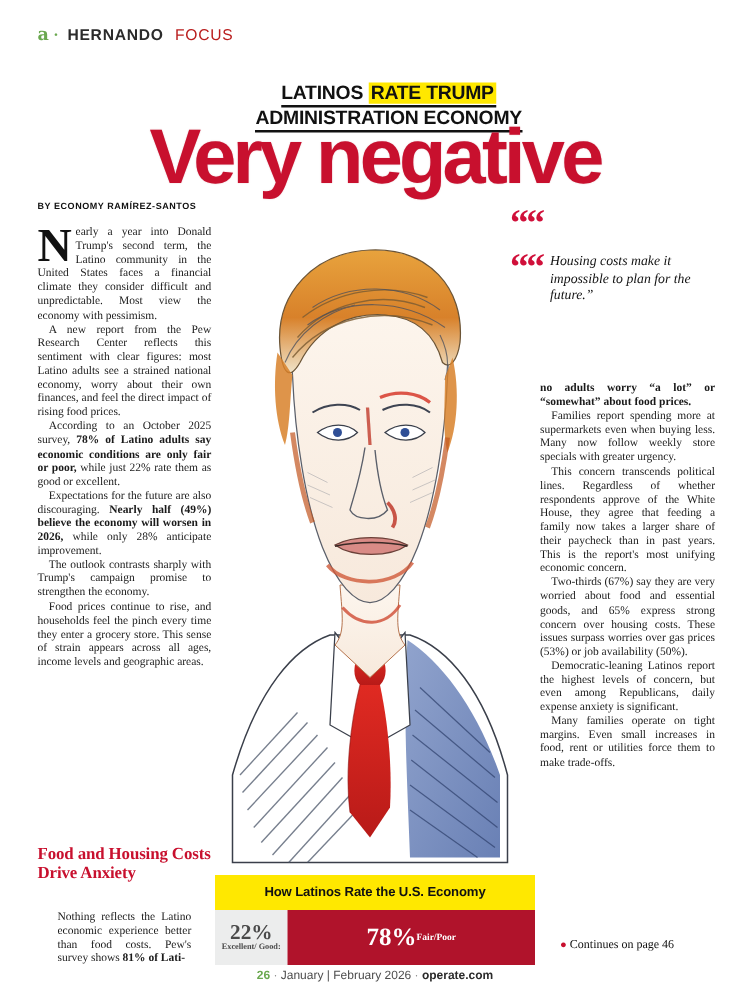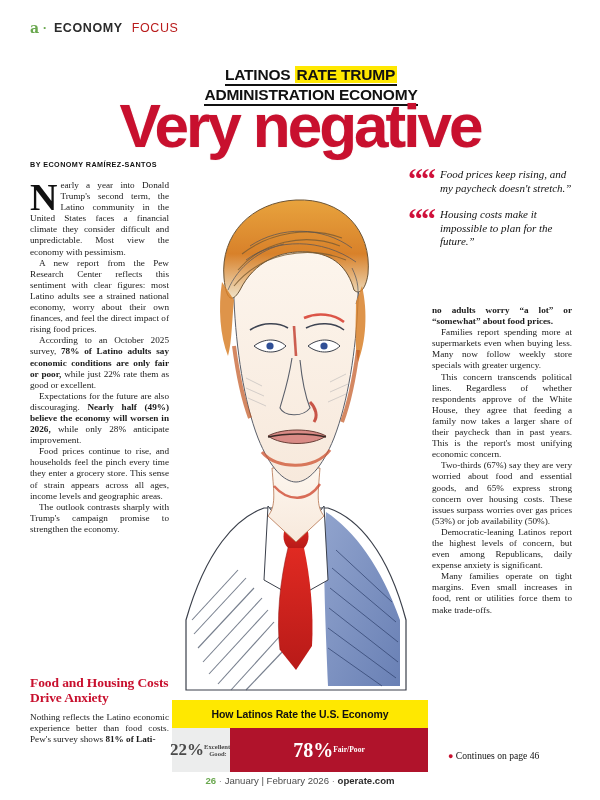--- a/index.html
+++ b/index.html
@@ -66,21 +66,21 @@
     font-size:38px;line-height:30px;padding:2px 3px 0 0;color:#111;
   }
 
   .subhead{
     position:absolute;left:30px;top:676px;width:145px;
     font-family:"Liberation Serif", serif;font-weight:bold;
     font-size:13.5px;line-height:14.5px;color:#c8102e;letter-spacing:-.1px;
   }
   .col-left-2{position:absolute;left:30px;top:712px;width:139px;
     font-size:9.2px;line-height:11.1px;text-align:justify;}
-  .col-left-2 p{margin:0;text-indent:0;}
+  .col-left-2 p{margin:16px;text-indent:0;}
 
   
   .quotes{position:absolute;left:408px;top:168px;width:170px;}
   .quote{display:flex;gap:6px;margin-bottom:13px;}
   .qmark{
     color:#d0103a;font-family:"Liberation Serif", serif;font-weight:bold;
     font-size:30px;line-height:22px;flex:0 0 auto;letter-spacing:-2px;
   }
   .qtext{
     font-family:"Liberation Serif", serif;font-style:italic;
@@ -99,21 +99,21 @@
 
   
   .info{position:absolute;left:172px;top:700px;width:256px;}
   .info-title{
     background:#ffe800;height:28px;display:flex;align-items:center;justify-content:center;
     font-family:"Liberation Sans", sans-serif;font-weight:bold;font-size:10.5px;
     color:#111;letter-spacing:-.1px;text-align:right;
   }
   .info-bars{display:flex;height:44px;}
   .bar-left{
-    width:58px;background:#eceded;display:flex;flex-direction:row;
+    width:58px;background:#eceded;display:flex;flex-direction:column;
     align-items:center;justify-content:center;color:#4a4a4a;
   }
   .bar-left .pct{font-family:"Liberation Serif", serif;font-weight:bold;font-size:17px;line-height:16px;}
   .bar-left .lbl{font-family:"Liberation Serif", serif;font-weight:bold;font-size:6.6px;line-height:7.4px;text-align:center;}
   .bar-right{
     flex:1;background:#b0132b;display:flex;flex-direction:row;
     align-items:center;justify-content:center;color:#ffffff;
   }
   .bar-right .pct{font-family:"Liberation Serif", serif;font-weight:bold;font-size:20px;line-height:19px;}
   .bar-right .lbl{font-family:"Liberation Serif", serif;font-weight:bold;font-size:7.6px;line-height:8px;}
@@ -128,21 +128,21 @@
   .footer .site{font-weight:bold;color:#2b2b2b;}
 </style>
 </head>
 <body>
 
 <div class="page">
 
   <div class="toprail">
     <span class="logo-a">a</span>
     <span class="dot">·</span>
-    <span class="economy">ECONOMY</span>
+    <span class="economy">HERNANDO</span>
     <span class="focus">FOCUS</span>
   </div>
 
   <div class="kicker">
     <span class="l1"><span class="underline"><span>LATINOS </span><span class="hl">RATE TRUMP</span></span></span>
     <span class="l2"><span class="underline">ADMINISTRATION ECONOMY</span></span>
   </div>
 
   <div class="headline">Very negative</div>
 
@@ -251,34 +251,33 @@
     </svg>
   </div>
 
   <div class="col col-left">
     <p class="first">
       <span class="dropcap">N</span><span>early a year into Donald Trump's second term, the Latino community in the United States faces a financial climate they consider difficult and unpredictable. Most view the economy with pessimism.</span>
     </p>
     <p><span>A new report from the Pew Research Center reflects this sentiment with clear figures: most Latino adults see a strained national economy, worry about their own finances, and feel the direct impact of rising food prices.</span></p>
     <p>According to an October 2025 survey, <b>78% of Latino adults say economic conditions are only fair or poor,</b> while just 22% rate them as good or excellent.</p>
     <p>Expectations for the future are also discouraging. <b>Nearly half (49%) believe the economy will worsen in 2026,</b> while only 28% anticipate improvement.</p>
+    <p><span>The outlook contrasts sharply with Trump's campaign promise to strengthen the economy.</span></p>
     <p><span>Food prices continue to rise, and households feel the pinch every time they enter a grocery store. This sense of strain appears across all ages, income levels and geographic areas.</span></p>
-    <p><span>The outlook contrasts sharply with Trump's campaign promise to strengthen the economy.</span></p>
   </div>
 
   <div class="subhead">Food and Housing Costs Drive Anxiety</div>
 
   <div class="col-left-2">
     <p>Nothing reflects the Latino economic experience better than food costs. Pew's survey shows <b>81% of Lati-</b></p>
   </div>
 
   <div class="quotes">
     <div class="quote">
       <span class="qmark">““</span>
-      <span class="qtext">Food prices keep rising, and my paycheck doesn't stretch.”</span>
     </div>
     <div class="quote">
       <span class="qmark">““</span>
       <span class="qtext">Housing costs make it impossible to plan for the future.”</span>
     </div>
   </div>
 
   <div class="col col-right">
     <p class="first"><b>no adults worry “a lot” or “somewhat” about food prices.</b></p>
     <p><span>Families report spending more at supermarkets even when buying less. Many now follow weekly store specials with greater urgency.</span></p>

